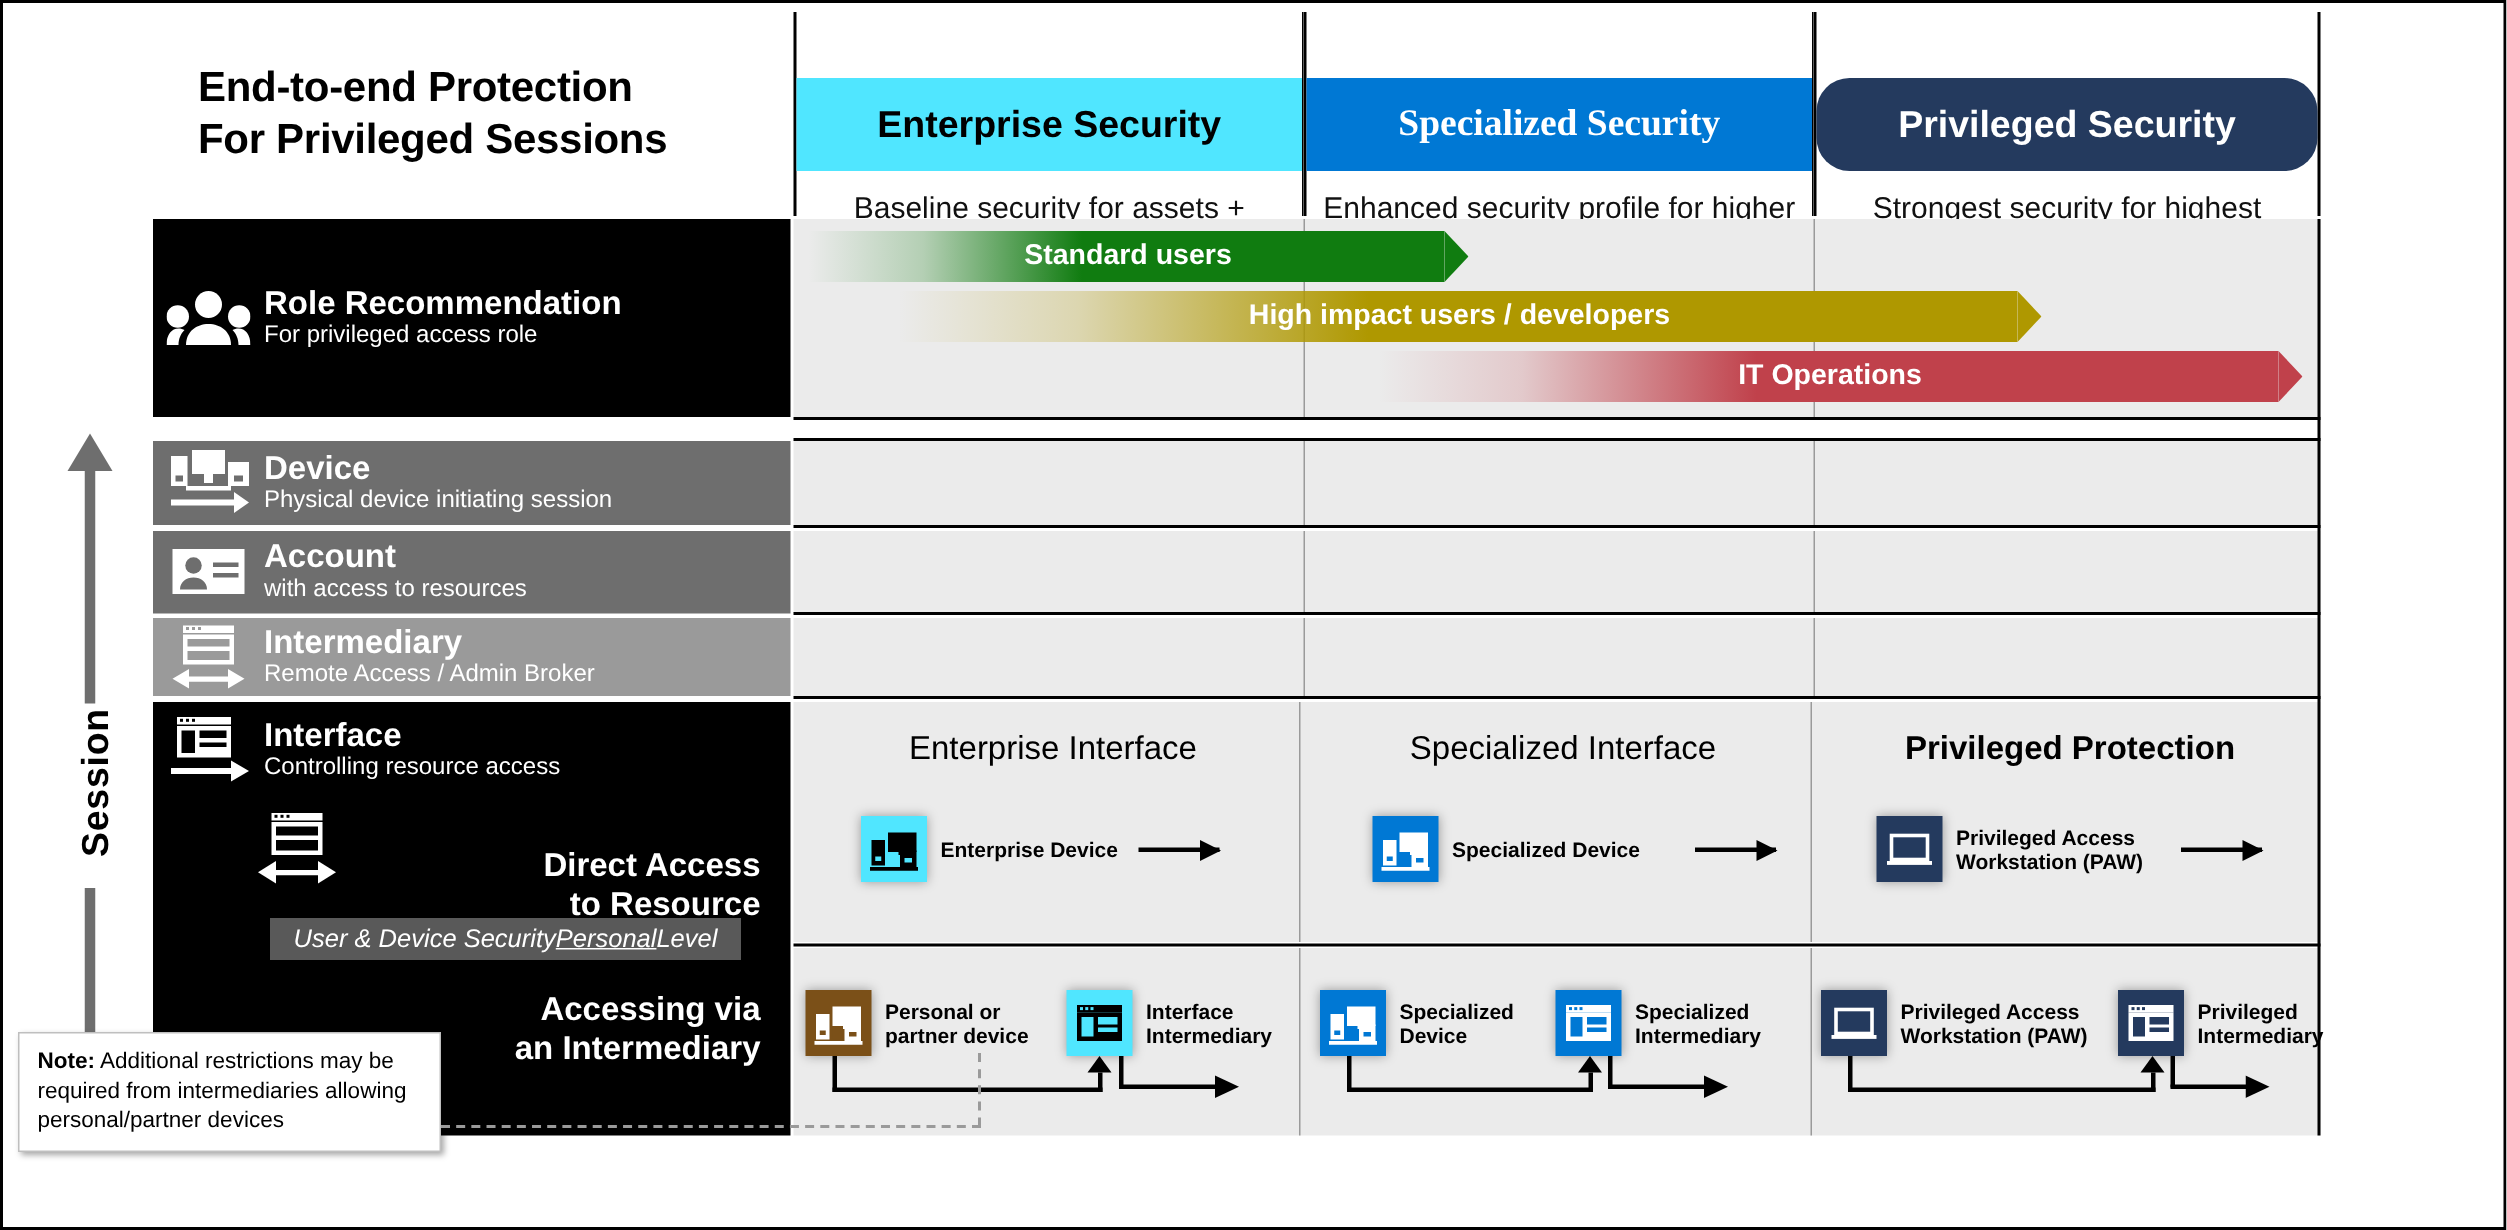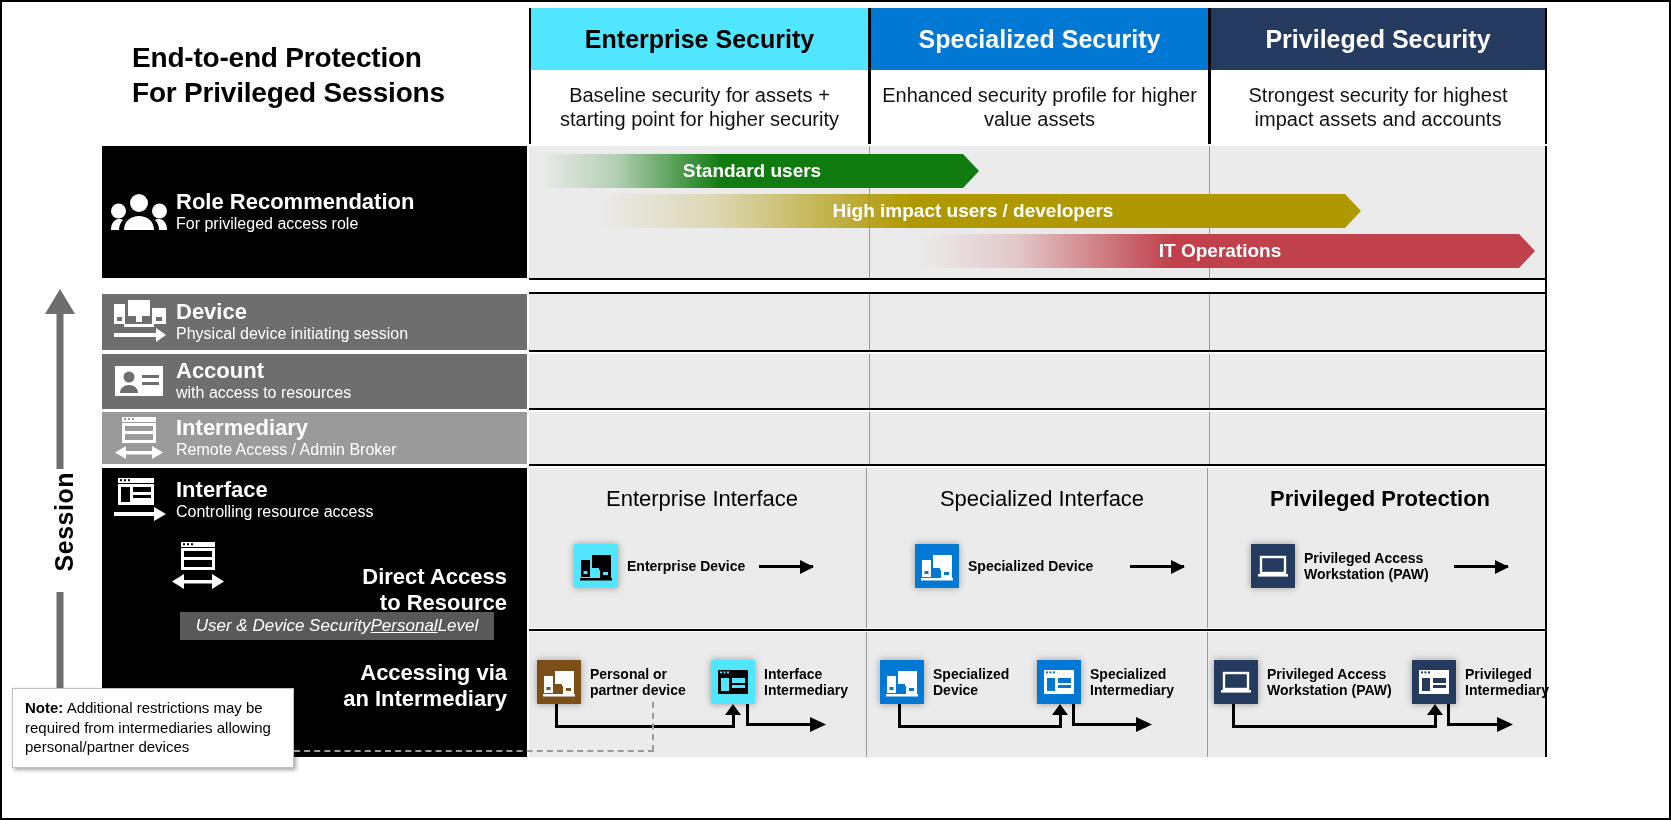--- a/index.html
+++ b/index.html
@@ -13,21 +13,21 @@
   #root { position:absolute; inset:0; border:2px solid #000; }
 
   
   .abs { position:absolute; }
 
   
   .colhead { position:absolute; top:6px; height:136px; background:#fff;
              border-left:2px solid #000; border-right:1px solid #000; }
   .colhead .band {
     height:62px; display:flex; align-items:center; justify-content:center;
-    font-size:25px; font-weight:bold;
+    font-size:25px; font-weight:bold;margin-top:44px;
   }
   .colhead .sub {
     height:74px; display:flex; align-items:center; justify-content:center;
     text-align:center; font-size:20px; line-height:1.2; padding:0 10px; color:#111;
   }
 
   
   .title {
     position:absolute; left:130px; top:38px; font-size:28px; font-weight:bold;
     line-height:1.25; letter-spacing:-0.2px;
@@ -110,25 +110,25 @@
   <div class="title">
     <div>End-to-end Protection</div>
     <div>For Privileged Sessions</div>
   </div>
 
   <div class="colhead" style="left:527px;width:340px;">
     <div class="band" style="background:#50E6FF;color:#000;">Enterprise Security</div>
     <div class="sub">Baseline security for assets + starting point for higher security</div>
   </div>
   <div class="colhead" style="left:867px;width:340px;">
-    <div class="band" style="background:#0078D4;color:#fff;">Specialized Security</div>
+    <div class="band" style="background:#0078D4;color:#fff;font-family:Liberation Serif, serif;">Specialized Security</div>
     <div class="sub">Enhanced security profile for higher value assets</div>
   </div>
   <div class="colhead" style="left:1207px;width:338px;border-right:2px solid #000;">
-    <div class="band" style="background:#243A5E;color:#fff;">Privileged Security</div>
+    <div class="band" style="background:#243A5E;color:#fff;border-radius:22px;">Privileged Security</div>
     <div class="sub">Strongest security for highest impact assets and accounts</div>
   </div>
 
   <svg class="abs" style="left:40px;top:285px;" width="36" height="185">
     <line x1="18" y1="182" x2="18" y2="22" stroke="#6E6E6E" stroke-width="7"></line>
     <polygon points="18,2 33,27 3,27" fill="#6E6E6E"></polygon>
   </svg>
   <div class="session-label">Session</div>
   <svg class="abs" style="left:40px;top:590px;" width="36" height="175">
     <line x1="18" y1="0" x2="18" y2="175" stroke="#6E6E6E" stroke-width="7"></line>

